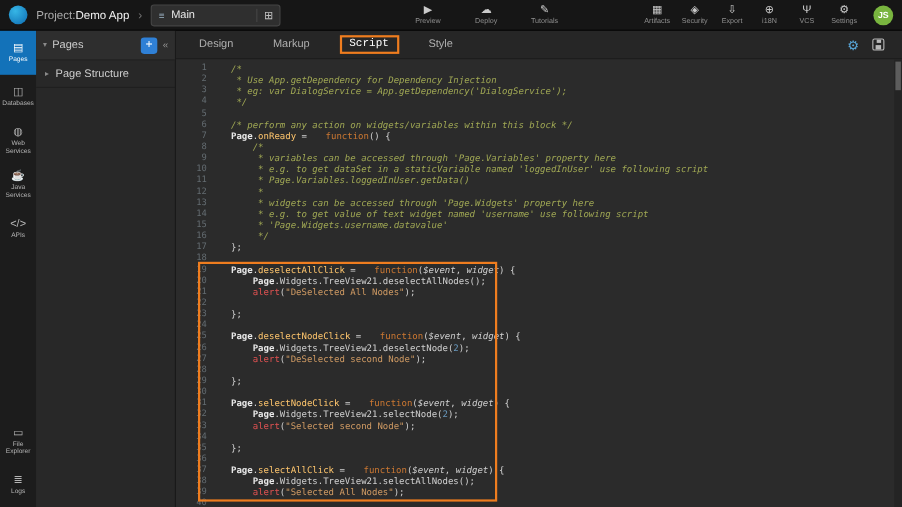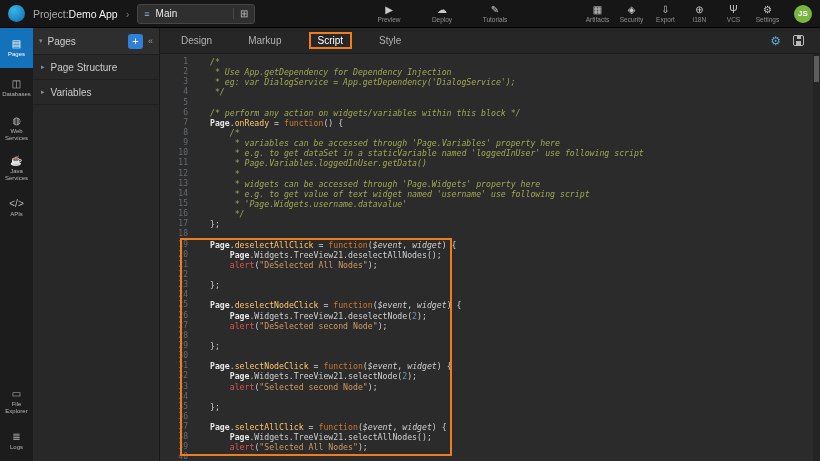--- a/index.html
+++ b/index.html
@@ -54,39 +54,39 @@
              color:#fff; font-size:11px; line-height:14px; text-align:center; margin-left:auto; }
   .collapse { color:#9a9a9a; font-size:9px; }
   .panel-item { height:25px; display:flex; align-items:center; gap:6px; padding:0 8px;
                 border-bottom:1px solid #1f1f1f; }
 
   
   .editor-col { flex:1; display:flex; flex-direction:column; min-width:0; position:relative; }
   .tabbar { height:26px; flex:none; background:#262626; display:flex; align-items:center;
             gap:18px; padding:0 12px; border-bottom:1px solid #1b1b1b; }
   .tab { font-size:10px; color:#b0b0b0; padding:3px 9px; }
-  .tab.active { color:#fff; border:2px solid var(--accent-orange,#ef7d1f); padding:1px 7px; }
+  .tab.active { color:#fff; border:2px solid var(--accent-orange,#ef7d1f); padding:1px 7px;font-family:Liberation Mono, monospace; }
   .tabbar-right { margin-left:auto; display:flex; align-items:center; gap:12px; padding-right:4px; }
   .gear { color:#58a6d8; font-size:12px; }
   .save { width:11px; height:11px; border:1px solid #b8b8b8; border-radius:2px; position:relative; }
   .save::before { content:""; position:absolute; left:2px; right:2px; bottom:0; height:4px; background:#b8b8b8; }
   .save::after  { content:""; position:absolute; left:3px; width:4px; top:0; height:3px; background:#b8b8b8; }
 
   .editor { flex:1; display:flex; overflow:hidden; position:relative; background:#2b2b2b;
             font-family:"DejaVu Sans Mono", monospace; font-size:8.2px; line-height:10.15px; }
   .gutter { width:44px; flex:none; padding:3px 16px 0 0; text-align:right; color:#636b70; }
   .gutter .ln { height:10.15px; font-size:8px; }
   .code-lines { flex:1; padding:3px 0 0 6px; white-space:pre; color:#d0d0d0; }
   .code-line { height:10.15px; }
 
   
   .cm  { color:#a0a854; font-style:italic; }
   .pg  { color:#e8e8e8; font-weight:bold; }
   .fn  { color:#ffc66d;margin-top:34px; }
-  .kw  { color:#cc7832; }
+  .kw  { color:#cc7832;margin-left:12px; }
   .pl  { color:#d0d0d0; }
   .arg { color:#d0d0d0; font-style:italic; }
   .al  { color:#e05252;text-align:right; }
   .str { color:#cf9a63; }
   .num { color:#6897bb; }
 
   
   .annotation-code { position:absolute; left:20px; top:184px; width:272px; height:218px;
                      border:2px solid var(--accent-orange,#ef7d1f); pointer-events:none; }
   .scrollbar { position:absolute; right:0; top:0; bottom:0; width:7px; background:#242424; }
@@ -192,24 +192,20 @@
     <aside class="panel">
       <div class="panel-header">
         <span class="chev">▾</span>
         <span>Pages</span>
         <span class="add-btn">+</span>
         <span class="collapse">«</span>
       </div>
       <div class="panel-item">
         <span class="chev">▸</span>
         <span>Page Structure</span>
-      </div>
-      <div class="panel-item">
-        <span class="chev">▸</span>
-        <span>Variables</span>
       </div>
     </aside>
 
     <section class="editor-col">
       <div class="tabbar">
         <div class="tab">Design</div>
         <div class="tab">Markup</div>
         <div class="tab active">Script</div>
         <div class="tab">Style</div>
         <div class="tabbar-right">

